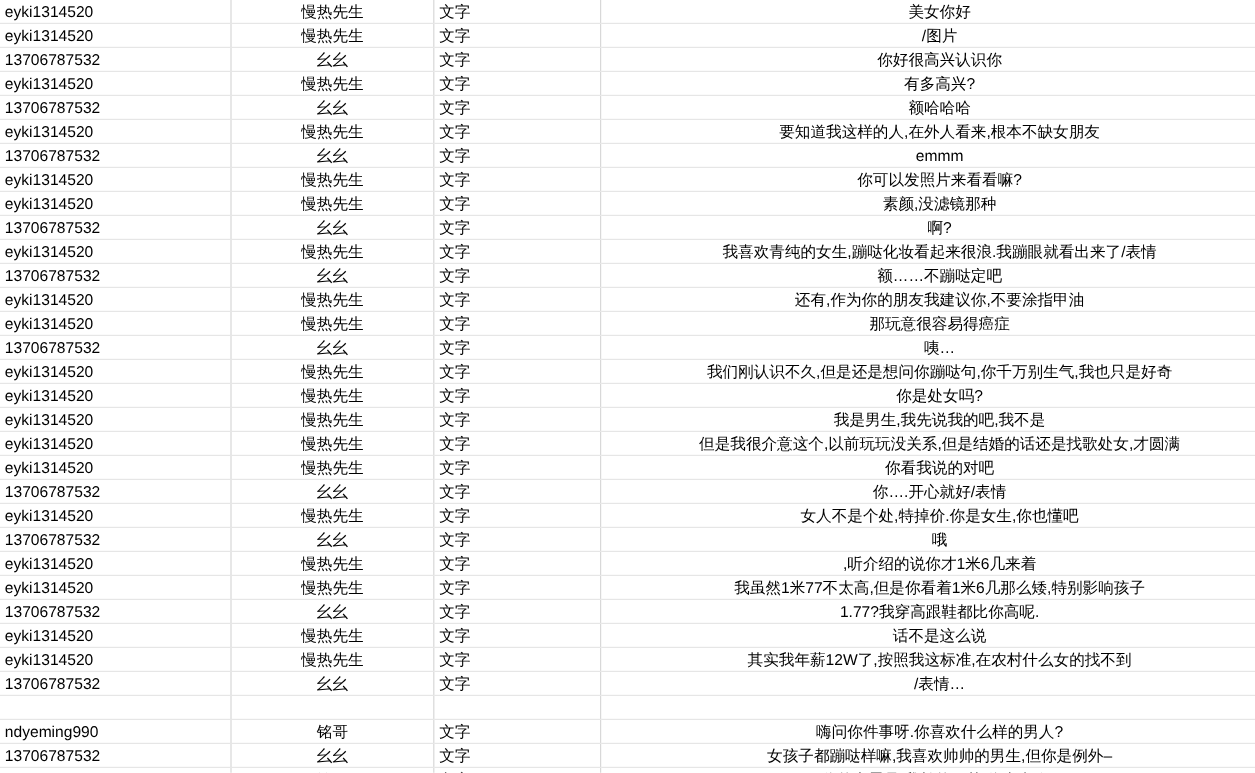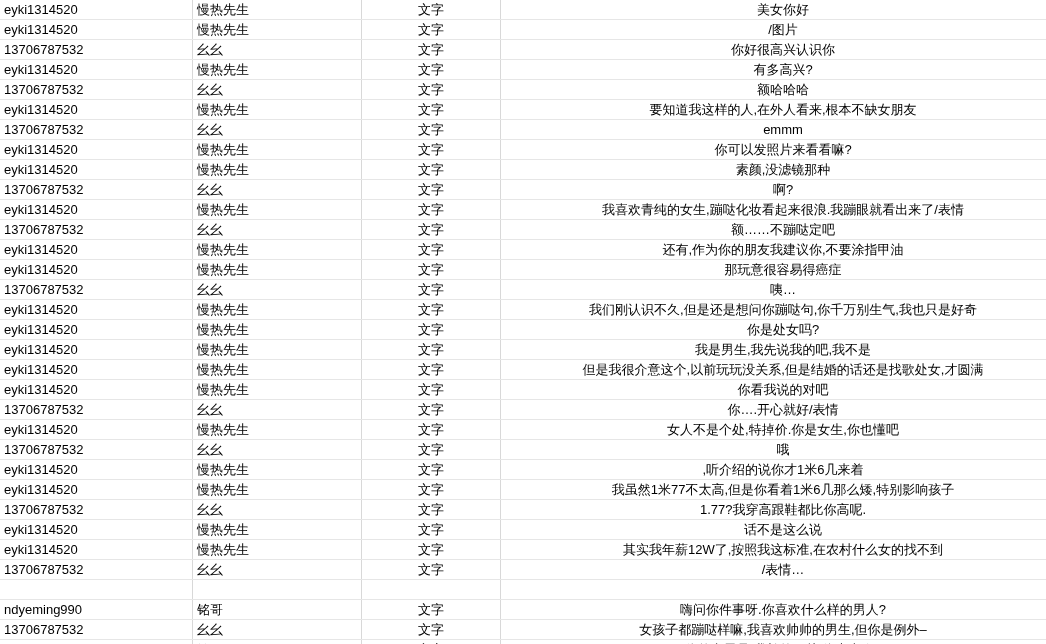--- a/index.html
+++ b/index.html
@@ -24,22 +24,22 @@
     height: 19px;
     line-height: 19px;
     padding: 0 4px;
     border-right: 1px solid #d8d8d8;
     border-bottom: 1px solid #e6e6e6;
     white-space: nowrap;
     overflow: hidden;
     font-size: 13px;
   }
   .col-a { width: 184px; text-align: left; }
-  .col-b { width: 160px; text-align: left; margin-left: 43px; }
-  .col-c { width: 130px; text-align: center; padding-left: 10px; }
+  .col-b { width: 160px; text-align: center; margin-left: 43px; }
+  .col-c { width: 130px; text-align: left; padding-left: 10px; }
   .col-d { width: 556px; text-align: center; border-right: none; }
   tr.blank td {
     height: 19px;
   }
 </style>
 </head>
 <body>
 
 <table class="sheet">
   <tbody>

